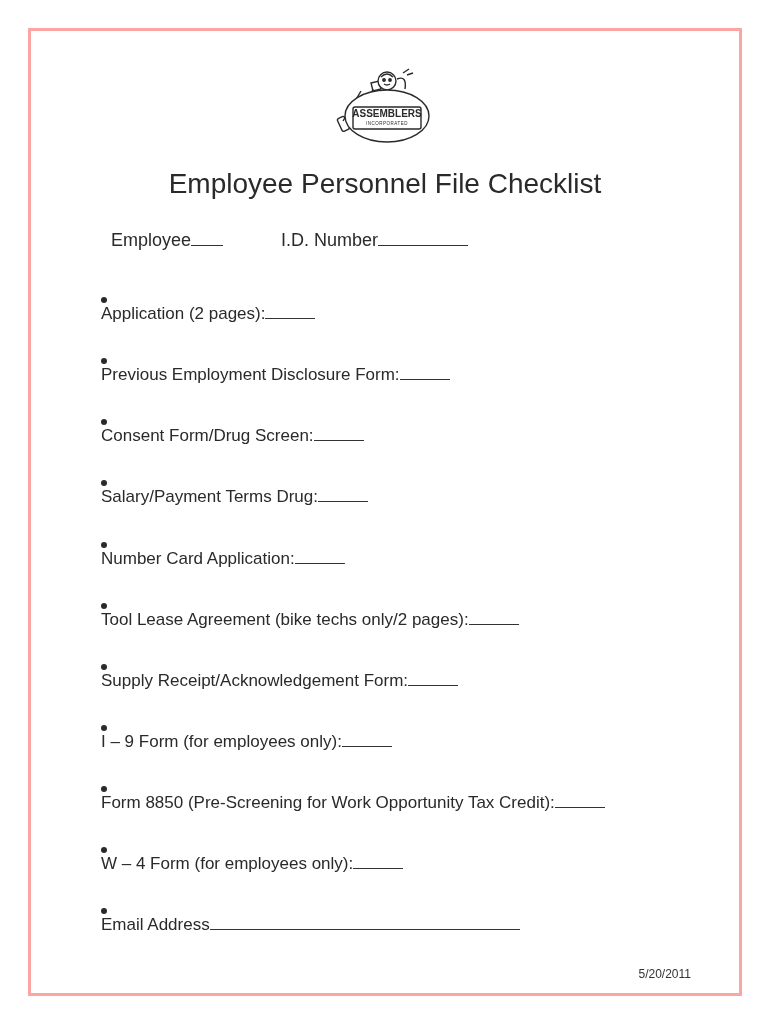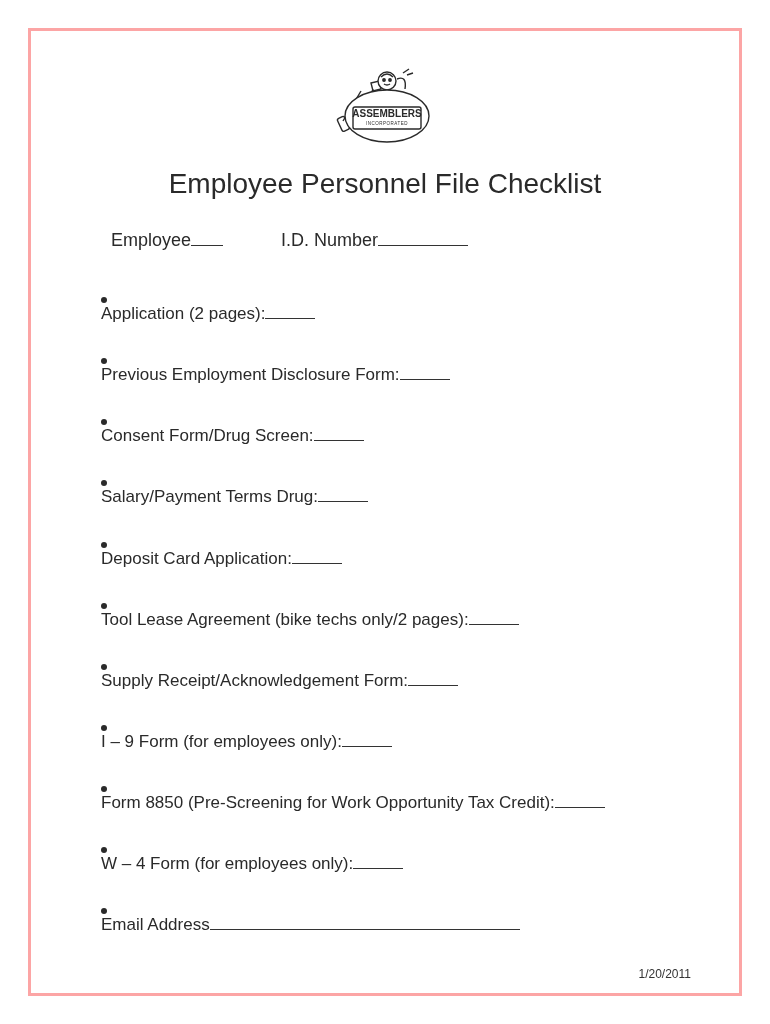--- a/index.html
+++ b/index.html
@@ -154,21 +154,21 @@
       <div class="item">
         <div class="bullet"></div>
         <div class="item-text"><span>Consent Form/Drug Screen:</span><span class="underline-check"></span></div>
       </div>
       <div class="item">
         <div class="bullet"></div>
         <div class="item-text"><span>Salary/Payment Terms Drug:</span><span class="underline-check"></span></div>
       </div>
       <div class="item">
         <div class="bullet"></div>
-        <div class="item-text"><span>Deposit Card  Application:</span><span class="underline-check"></span></div>
+        <div class="item-text"><span>Number Card  Application:</span><span class="underline-check"></span></div>
       </div>
       <div class="item">
         <div class="bullet"></div>
         <div class="item-text"><span>Tool Lease Agreement (bike techs only/2 pages):</span><span class="underline-check"></span></div>
       </div>
       <div class="item">
         <div class="bullet"></div>
         <div class="item-text"><span>Supply Receipt/Acknowledgement Form:</span><span class="underline-check"></span></div>
       </div>
       <div class="item">
@@ -182,15 +182,15 @@
       <div class="item">
         <div class="bullet"></div>
         <div class="item-text"><span>W – 4 Form (for employees only):</span><span class="underline-check"></span></div>
       </div>
       <div class="item">
         <div class="bullet"></div>
         <div class="item-text"><span>Email Address</span><span class="underline-long"></span></div>
       </div>
     </div>
 
-  <div class="date">1/20/2011</div>
+  <div class="date">5/20/2011</div>
 
 </div>
 
 </body></html>

